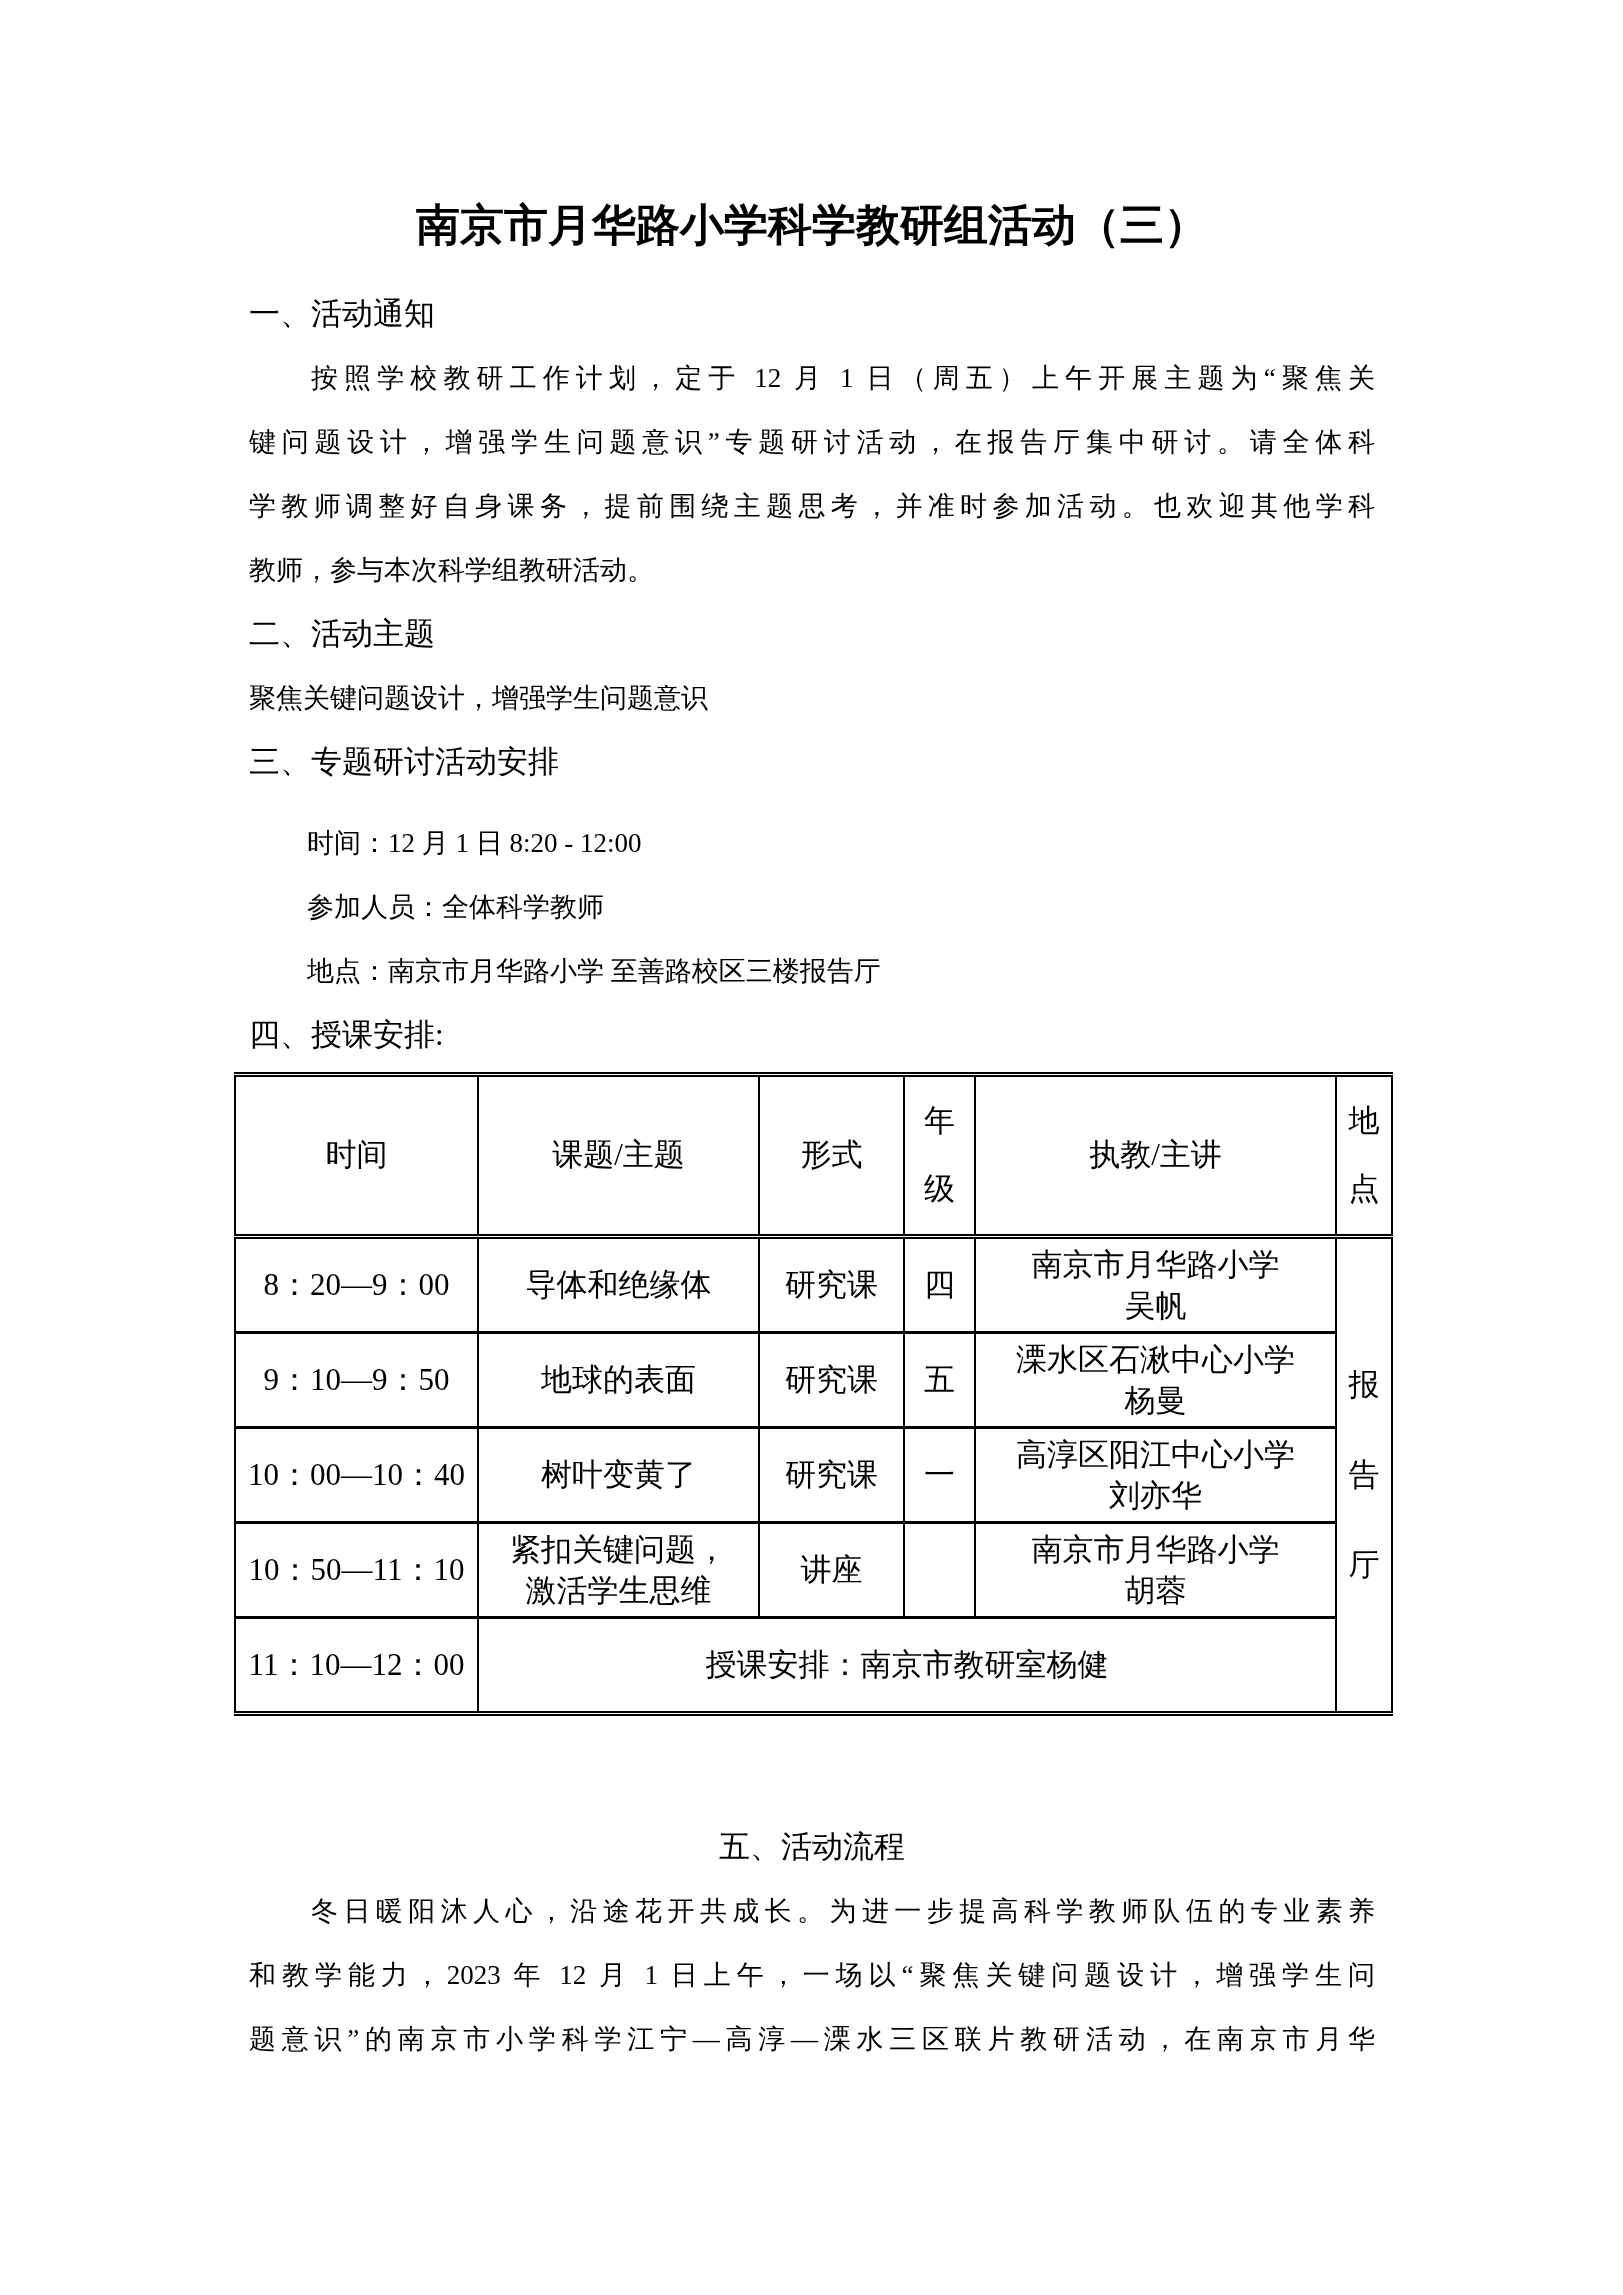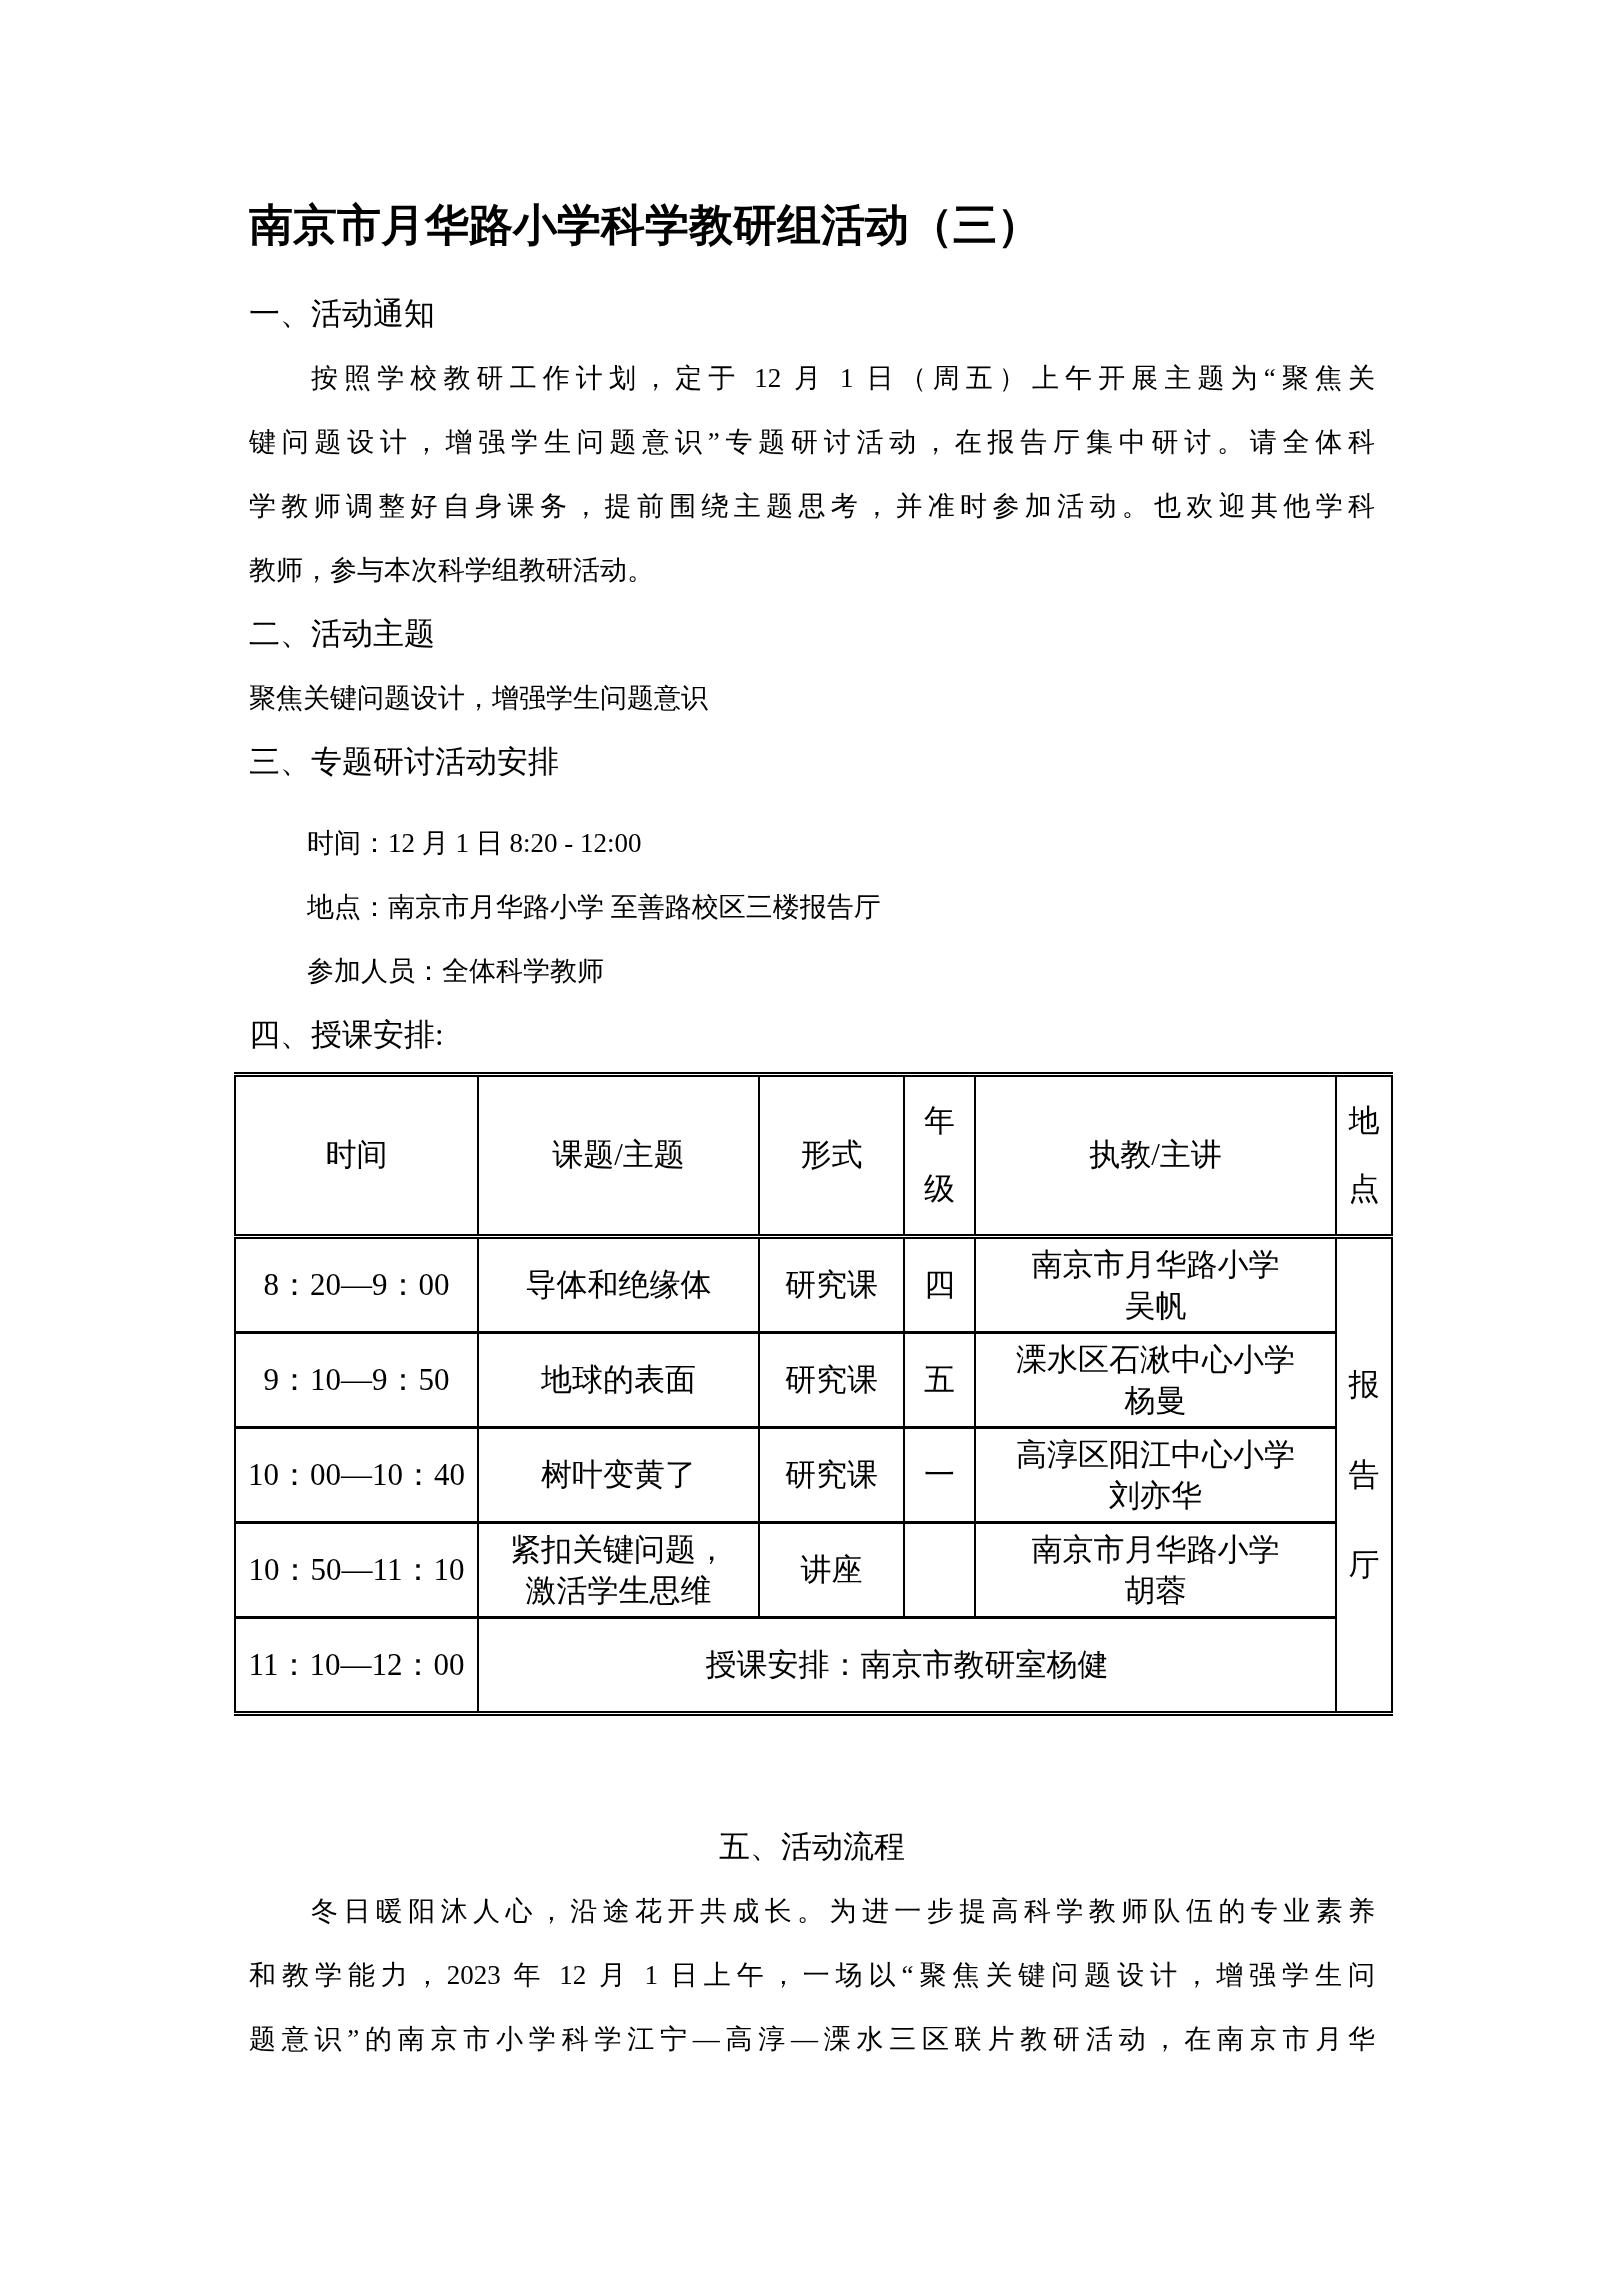--- a/index.html
+++ b/index.html
@@ -7,21 +7,21 @@
     position:relative;
     width:1623px; height:2295px;
     background:#ffffff;
     color:#000;
     font-family:"Liberation Serif","DejaVu Serif",serif;
     overflow:hidden;
   }
   .content { position:absolute; left:249px; top:190px; width:1126px; }
   .title {
     font-size:44px; font-weight:bold; line-height:72px;
-    text-align:left; margin:0 0 19.6px 0;
+    text-align:center; margin:0 0 19.6px 0;
   }
   .h-line { font-size:31px; line-height:64px; }
   .pline  { font-size:27px; line-height:64px; }
   .indent { text-indent:62px; }
   .just   { text-align:justify; text-align-last:justify; text-justify:inter-character; }
   .sub    { padding-left:58px; }
   .gap-top { margin-top:17px; }
 
   table.sched {
     table-layout:fixed; border-collapse:collapse;
@@ -56,22 +56,22 @@
       <div class="pline just">键问题设计，增强学生问题意识”专题研讨活动，在报告厅集中研讨。请全体科</div>
       <div class="pline just">学教师调整好自身课务，提前围绕主题思考，并准时参加活动。也欢迎其他学科</div>
       <div class="pline">教师，参与本次科学组教研活动。</div>
     </div>
 
     <div class="h-line">二、活动主题</div>
     <div class="pline">聚焦关键问题设计，增强学生问题意识</div>
 
     <div class="h-line">三、专题研讨活动安排</div>
     <div class="pline sub gap-top">时间：12 月 1 日 8:20 - 12:00</div>
+    <div class="pline sub">参加人员：全体科学教师</div>
     <div class="pline sub">地点：南京市月华路小学 至善路校区三楼报告厅</div>
-    <div class="pline sub">参加人员：全体科学教师</div>
 
     <div class="h-line">四、授课安排:</div>
 
     <table class="sched">
       <colgroup>
         <col style="width:243px">
           <col style="width:281px">
           <col style="width:145px">
         <col style="width:71px">
           <col style="width:361px">

